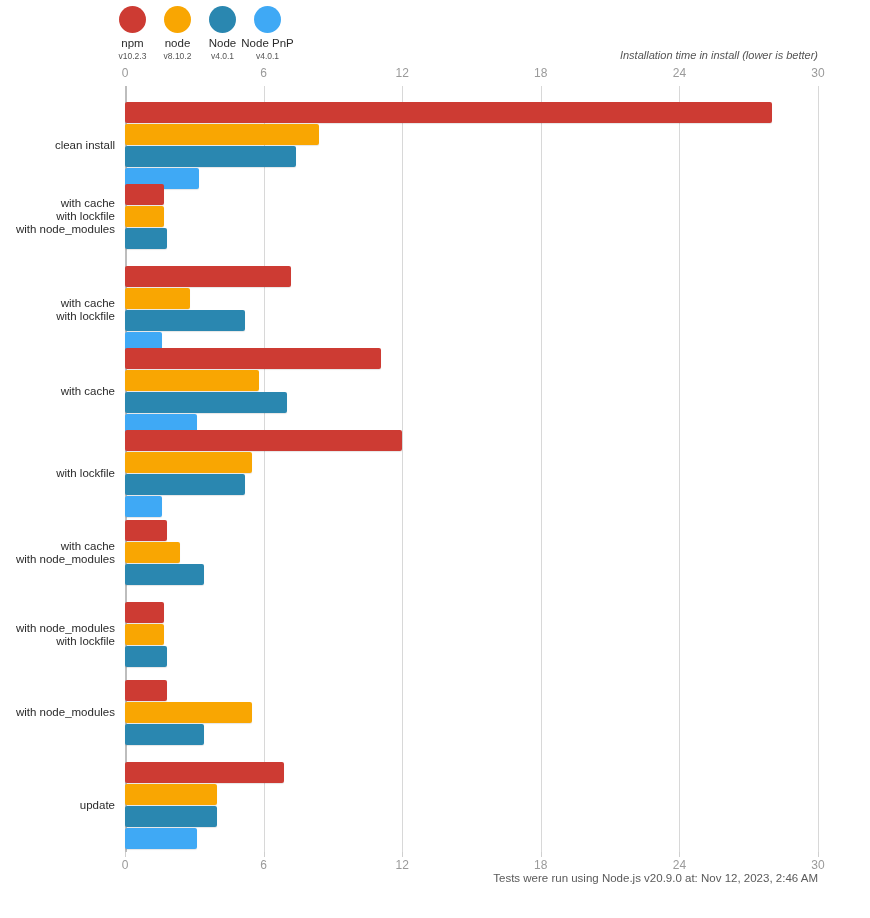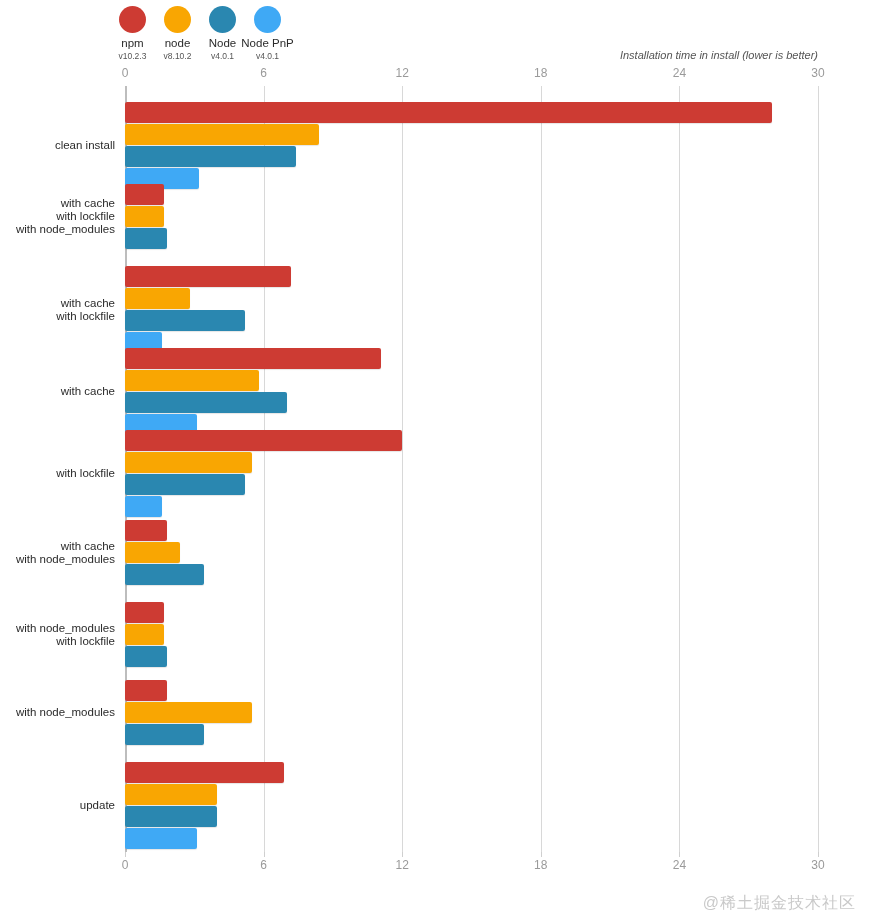--- a/index.html
+++ b/index.html
@@ -282,15 +282,15 @@
         <div class="bar" title="npm v10.2.3: 6.9s" style="top: 0px; width: 159.39px; background: rgb(205, 59, 51);"></div>
         <div class="bar" title="pnpm v8.10.2: 4s" style="top: 22px; width: 92.4px; background: rgb(249, 166, 2);"></div>
         <div class="bar" title="Yarn v4.0.1: 4s" style="top: 44px; width: 92.4px; background: rgb(42, 135, 176);"></div>
         <div class="bar" title="Yarn PnP v4.0.1: 3.1s" style="top: 66px; width: 71.61px; background: rgb(63, 169, 245);"></div>
       </div>
       <div class="cat-label" style="top: 714px; left: -140px; width: 130px;">
         <span>update</span>
       </div>
     </div>
 
-  <div id="watermark">@稀土掘金技术社区</div>
+  <div id="footer-note">Tests were run using Node.js v20.9.0 at: Nov 12, 2023, 2:46 AM</div>
 
 </div>
 
 </body></html>

